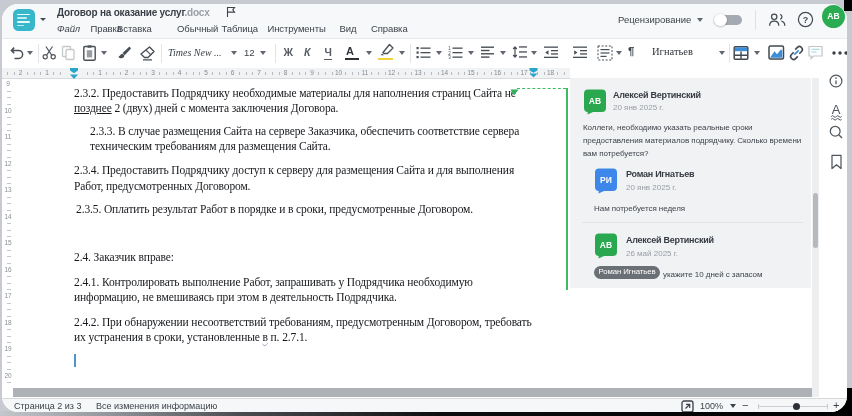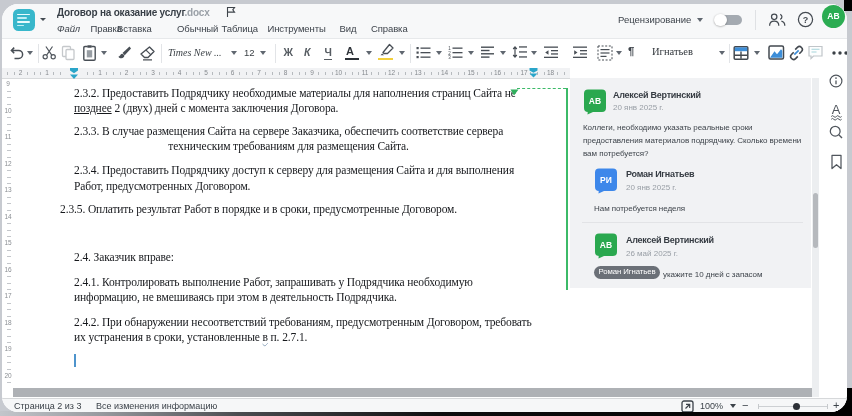--- a/index.html
+++ b/index.html
@@ -321,23 +321,23 @@
 <div class="vt" style="top:309.2px;"></div>
 <div class="vt" style="top:315.9px;"></div>
 <div class="vt" style="top:329.1px;"></div>
 <div class="vt" style="top:335.7px;"></div>
 <div class="vt" style="top:342.4px;"></div>
 <div class="vt" style="top:355.6px;"></div>
 <div class="vt" style="top:362.2px;"></div>
 <div class="vt" style="top:368.9px;"></div>
 <div class="vt" style="top:382.1px;"></div>
 <div class="doc" style="left:74px;top:85.9px;">2.3.2.&nbsp;Предоставить Подрядчику необходимые материалы для наполнения страниц Сайта не<br><u>позднее</u> 2 (двух) дней с момента заключения Договора.</div>
-<div class="doc" style="left:74px;top:123.7px;text-align:center;">2.3.3.&nbsp;В случае размещения Сайта на сервере Заказчика, обеспечить соответствие сервера<br>техническим требованиям для размещения Сайта.</div>
+<div class="doc" style="left:90px;top:123.7px;">2.3.3.&nbsp;В случае размещения Сайта на сервере Заказчика, обеспечить соответствие сервера<br>техническим требованиям для размещения Сайта.</div>
 <div class="doc" style="left:74px;top:163.2px;">2.3.4.&nbsp;Предоставить Подрядчику доступ к серверу для размещения Сайта и для выполнения<br>Работ, предусмотренных Договором.</div>
-<div class="doc" style="left:60px;top:201.7px;">2.3.5.&nbsp;Оплатить результат Работ в порядке и в сроки, предусмотренные Договором.</div>
+<div class="doc" style="left:76px;top:201.7px;">2.3.5.&nbsp;Оплатить результат Работ в порядке и в сроки, предусмотренные Договором.</div>
 <div class="doc" style="left:74px;top:249.5px;">2.4.&nbsp;Заказчик вправе:</div>
 <div class="doc" style="left:74px;top:275.0px;">2.4.1.&nbsp;Контролировать выполнение Работ, запрашивать у Подрядчика необходимую<br>информацию, не вмешиваясь при этом в деятельность Подрядчика.</div>
 <div class="doc" style="left:74px;top:314.5px;">2.4.2.&nbsp;При обнаружении несоответствий требованиям, предусмотренным Договором, требовать<br>их устранения в сроки, установленные <u style="text-decoration:underline wavy #8fa6bd;text-decoration-thickness:1px;">в</u> п. 2.7.1.</div>
 <div class="a" style="left:74px;top:354px;width:1.5px;height:13px;background:#4e94cc;"></div>
 <svg class="a" style="left:510px;top:88.5px" width="9" height="7" viewBox="0 0 9 7">
         <path d="M0.5 0.5 H8.5 L4 6.5 Z" fill="#2fae5c"></path>
       </svg>
 <div class="a" style="left:517px;top:88px;width:49px;height:0;border-top:1.6px dashed #3cba68;"></div>
 <div class="a" style="left:565.5px;top:88px;width:2px;height:202px;background:#3cba68;"></div>
 <div class="a" style="left:13px;top:388px;width:803px;height:8.5px;background:#aeb1b5;"></div>

